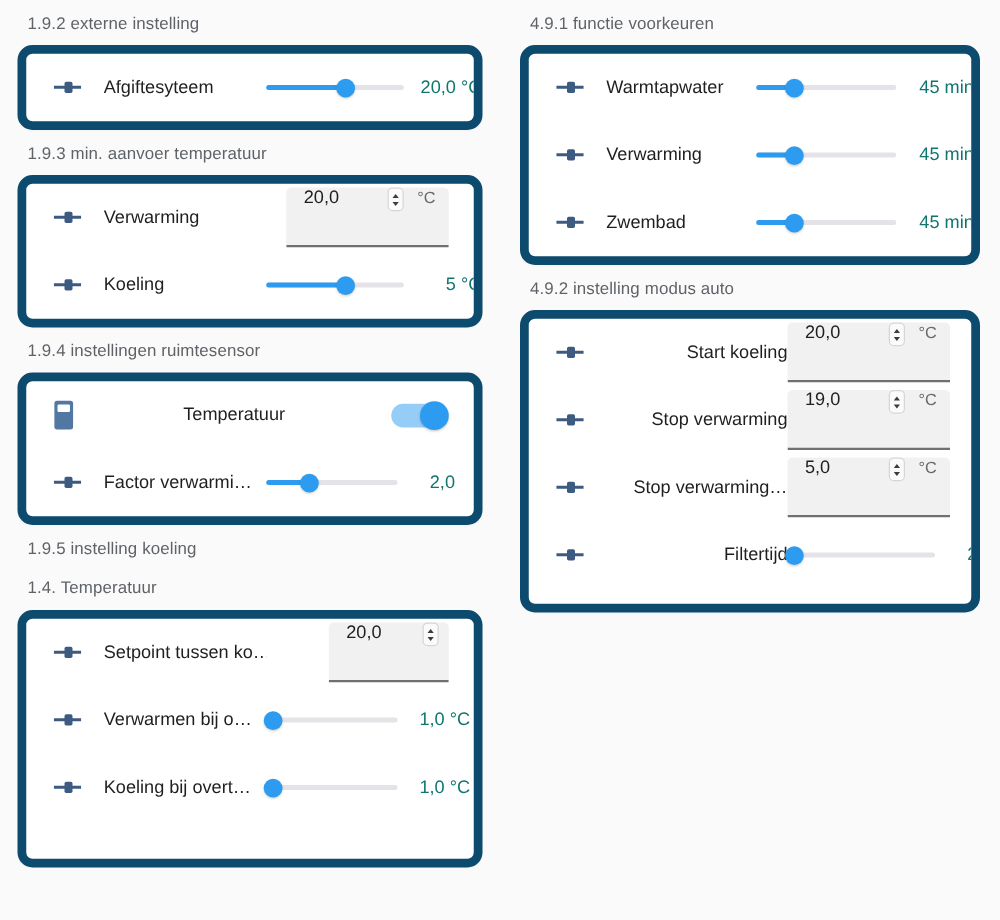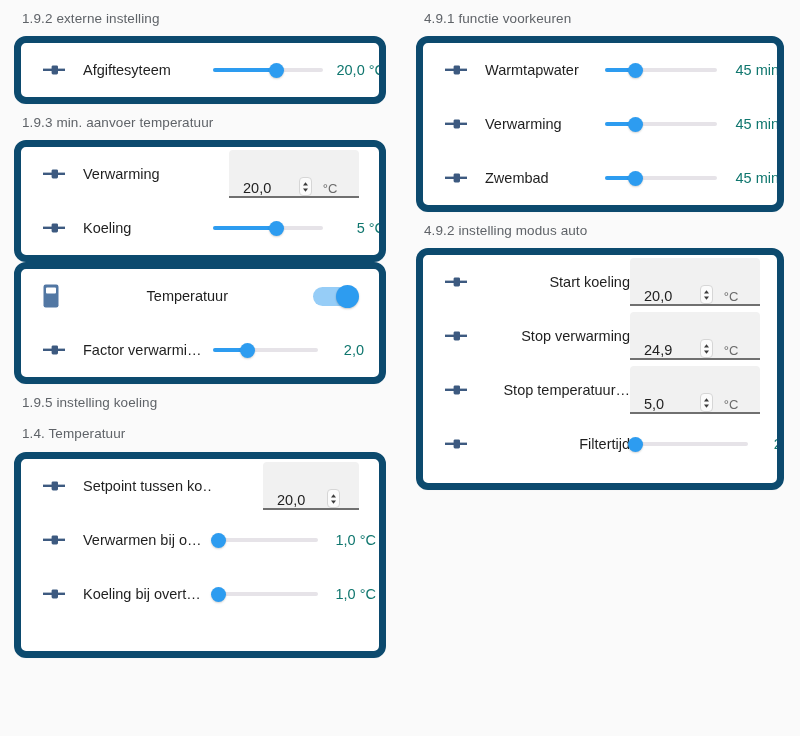--- a/index.html
+++ b/index.html
@@ -120,26 +120,26 @@
     white-space: nowrap;
     flex: 0 0 auto;
   }
   .v-w62 { width: 62px; }
   .v-w58 { width: 58px; }
   .v-w46 { width: 46px; }
 
   
   .numfield {
     display: flex;
-    align-items: flex-end;
+    align-items: flex-start;
     background: #f1f1f1;
     border-bottom: 2px solid #707070;
     border-radius: 4px 4px 0 0;
     height: 48px;
-    padding: 0 17px 0 14px;
+    padding: 0 6px 0 14px;
     flex: 0 0 auto;
   }
   .nf-w130 { width: 130px; }
   .nf-w96  { width: 96px; }
   .numfield .num {
     font-size: 14.5px;
     color: #1f1f1f;
     flex: 1 1 auto;
     white-space: nowrap;
   }
@@ -251,20 +251,21 @@
         <span class="spacer"></span>
         <span class="slider sl-w110">
           <span class="track"></span>
           <span class="fill" style="width:58%"></span>
           <span class="thumb" style="left:58%"></span>
         </span>
         <span class="value v-w62">5 °C</span>
       </div>
     </div>
 
+    <div class="section-title">1.9.4 instellingen ruimtesensor</div>
     <div class="card">
       <div class="row">
         <span class="icon-slot">
           <svg class="dev-icon" width="16" height="24" viewBox="0 0 16 24">
             <rect x="0.5" y="0.5" width="15" height="23" rx="2.2" fill="#5277a3"></rect>
             <rect x="3" y="3.5" width="10" height="6" rx="1" fill="#ffffff"></rect>
           </svg>
         </span>
         <span class="row-label lw-145">Temperatuur</span>
         <span class="spacer"></span>
@@ -430,38 +431,38 @@
       <div class="row tall">
         <span class="icon-slot">
           <svg class="tune-icon" width="22" height="14" viewBox="0 0 22 14">
             <rect x="0" y="5.6" width="22" height="2.4" fill="#3d5a80"></rect>
             <rect x="8.6" y="2.4" width="6.4" height="9" rx="1.4" fill="#3d5a80"></rect>
           </svg>
         </span>
         <span class="row-label lw-145">Stop verwarming</span>
         <span class="spacer"></span>
         <span class="numfield nf-w130">
-          <span class="num">24,9</span>
+          <span class="num">19,0</span>
           <span class="spin">
             <svg width="9" height="14" viewBox="0 0 9 14">
               <path d="M4.5 2.2 L7 5.4 L2 5.4 Z" fill="#3c3c3c"></path>
               <path d="M4.5 11.8 L2 8.6 L7 8.6 Z" fill="#3c3c3c"></path>
             </svg>
           </span>
           <span class="unit">°C</span>
         </span>
       </div>
       <div class="row tall">
         <span class="icon-slot">
           <svg class="tune-icon" width="22" height="14" viewBox="0 0 22 14">
             <rect x="0" y="5.6" width="22" height="2.4" fill="#3d5a80"></rect>
             <rect x="8.6" y="2.4" width="6.4" height="9" rx="1.4" fill="#3d5a80"></rect>
           </svg>
         </span>
-        <span class="row-label lw-145">Stop temperatuur…</span>
+        <span class="row-label lw-145">Stop verwarming…</span>
         <span class="spacer"></span>
         <span class="numfield nf-w130">
           <span class="num">5,0</span>
           <span class="spin">
             <svg width="9" height="14" viewBox="0 0 9 14">
               <path d="M4.5 2.2 L7 5.4 L2 5.4 Z" fill="#3c3c3c"></path>
               <path d="M4.5 11.8 L2 8.6 L7 8.6 Z" fill="#3c3c3c"></path>
             </svg>
           </span>
           <span class="unit">°C</span>

